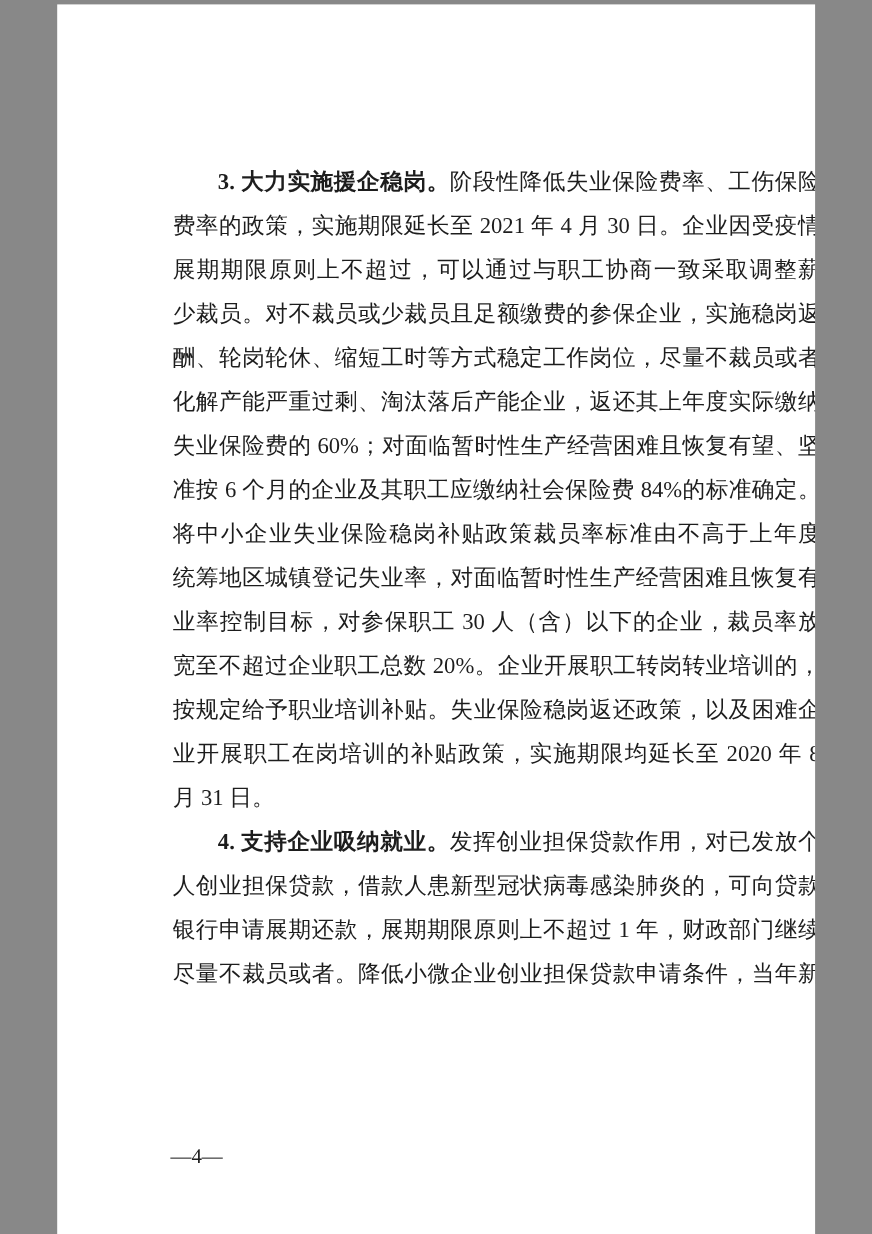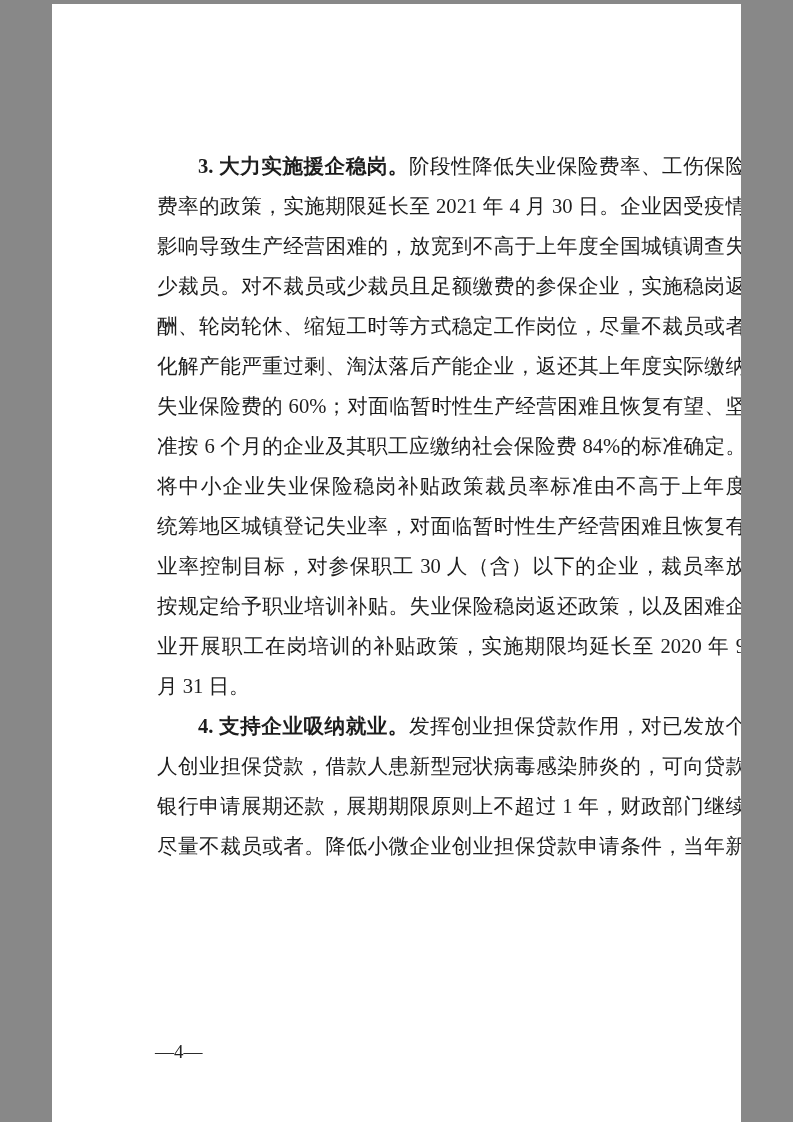--- a/index.html
+++ b/index.html
@@ -41,31 +41,32 @@
   }
 </style>
 </head>
 <body>
 
 <div class="page">
   <div class="textblock">
 
     <div class="line indent"><b>3. 大力实施援企稳岗。</b><span>阶段性降低失业保险费率、工伤保险</span></div>
     <div class="line"><span>费率的政策，实施期限延长至 2021 年 4 月 30 日。企业因受疫情</span></div>
-    <div class="line"><span>影响导致生产经营困难的，放宽到不高于上年度全国城镇调查失</span></div>
+    <div class="line"><span>展期期限原则上不超过，可以通过与职工协商一致采取调整薪</span></div>
     <div class="line"><span>少裁员。对不裁员或少裁员且足额缴费的参保企业，实施稳岗返</span></div>
     <div class="line"><span>酬、轮岗轮休、缩短工时等方式稳定工作岗位，尽量不裁员或者</span></div>
     <div class="line"><span>化解产能严重过剩、淘汰落后产能企业，返还其上年度实际缴纳</span></div>
     <div class="line"><span>失业保险费的 60%；对面临暂时性生产经营困难且恢复有望、坚</span></div>
     <div class="line"><span>准按 6 个月的企业及其职工应缴纳社会保险费 84%的标准确定。</span></div>
     <div class="line"><span>将中小企业失业保险稳岗补贴政策裁员率标准由不高于上年度</span></div>
     <div class="line"><span>统筹地区城镇登记失业率，对面临暂时性生产经营困难且恢复有望</span></div>
     <div class="line"><span>业率控制目标，对参保职工 30 人（含）以下的企业，裁员率放</span></div>
+    <div class="line"><span>宽至不超过企业职工总数 20%。企业开展职工转岗转业培训的，</span></div>
     <div class="line"><span>按规定给予职业培训补贴。失业保险稳岗返还政策，以及困难企</span></div>
-    <div class="line"><span>业开展职工在岗培训的补贴政策，实施期限均延长至 2020 年 9</span></div>
+    <div class="line"><span>业开展职工在岗培训的补贴政策，实施期限均延长至 2020 年 8</span></div>
     <div class="line para-end"><span>月 31 日。</span></div>
     <div class="line indent"><b>4. 支持企业吸纳就业。</b><span>发挥创业担保贷款作用，对已发放个</span></div>
     <div class="line"><span>人创业担保贷款，借款人患新型冠状病毒感染肺炎的，可向贷款</span></div>
     <div class="line"><span>银行申请展期还款，展期期限原则上不超过 1 年，财政部门继续</span></div>
     <div class="line"><span>尽量不裁员或者。降低小微企业创业担保贷款申请条件，当年新招</span></div>
 
   </div>
 
   <div class="footer">—4—</div>
 </div>

